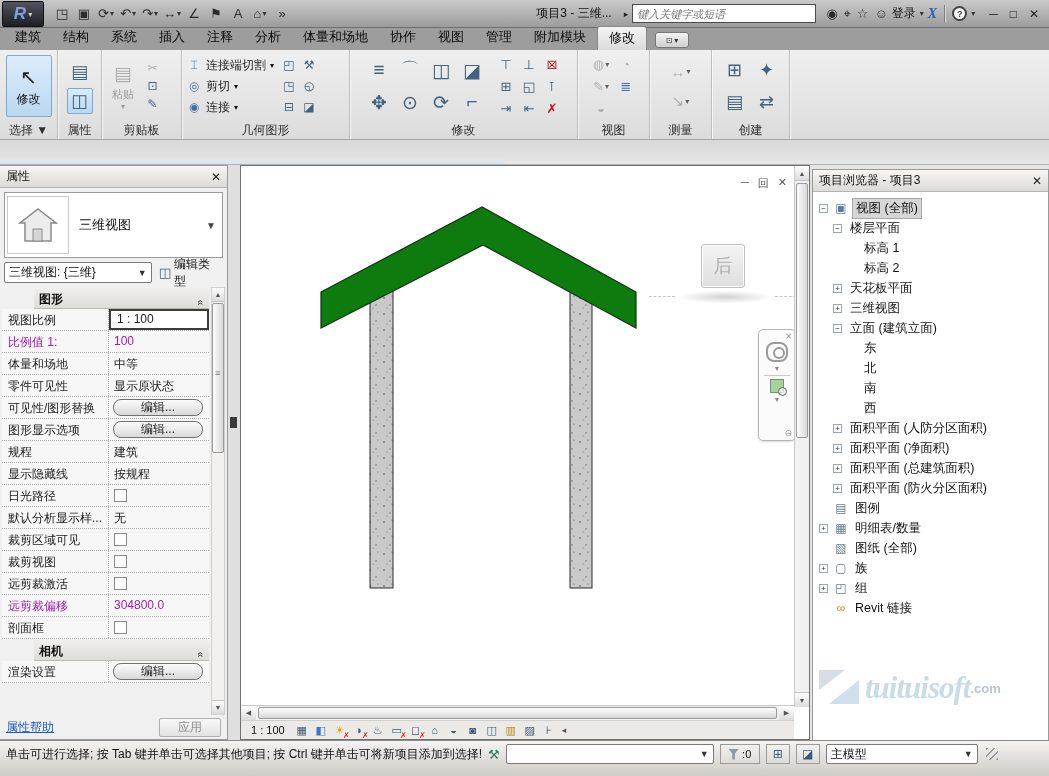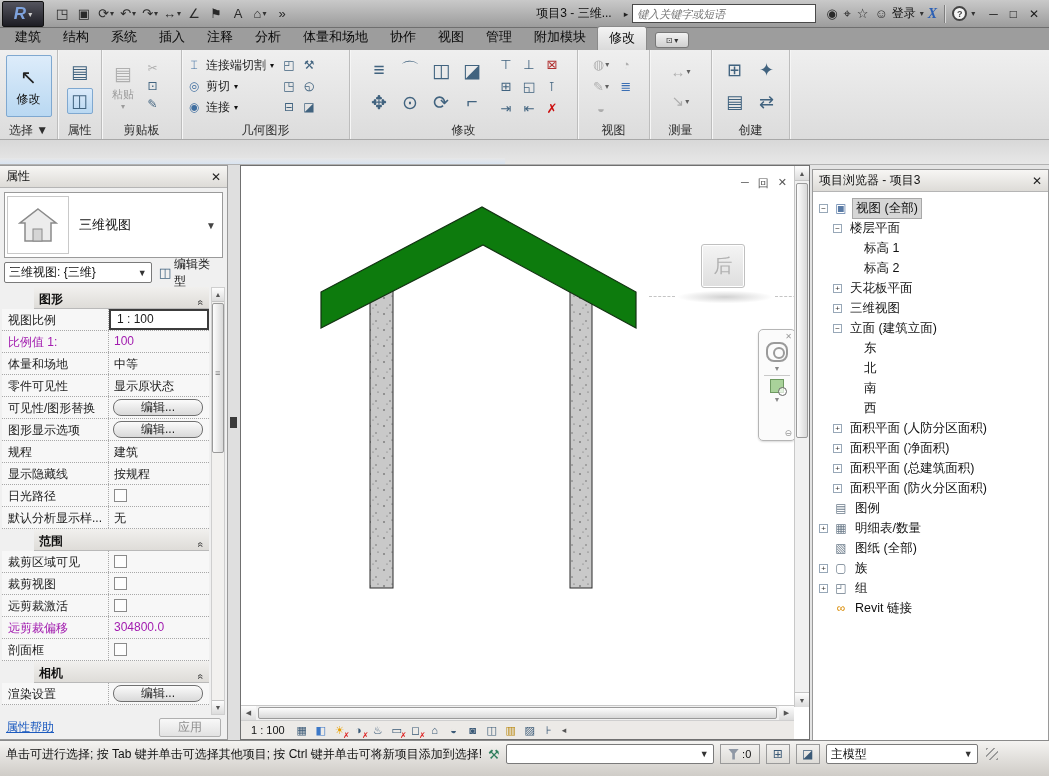--- a/index.html
+++ b/index.html
@@ -474,24 +474,20 @@
           <div class="pgv">按规程</div>
         </div>
         <div class="pgrow">
           <div class="pgl">日光路径</div>
           <div class="pgv"><span class="cb"></span></div>
         </div>
         <div class="pgrow">
           <div class="pgl">默认分析显示样...</div>
           <div class="pgv">无</div>
         </div>
-        <div class="pgsec">
-          <span>范围</span>
-          <span class="chev">«</span>
-        </div>
         <div class="pgrow">
           <div class="pgl">裁剪区域可见</div>
           <div class="pgv"><span class="cb"></span></div>
         </div>
         <div class="pgrow">
           <div class="pgl">裁剪视图</div>
           <div class="pgv"><span class="cb"></span></div>
         </div>
         <div class="pgrow">
           <div class="pgl">远剪裁激活</div>
@@ -714,20 +710,28 @@
           <span class="exp">+</span>
           <span class="ticon" style="color: rgb(107, 123, 138);">◰</span>
           <span class="tlabel">组</span>
         </div>
         <div class="trow">
           <span class="expsp"></span>
           <span class="ticon" style="color: rgb(217, 138, 0);">∞</span>
           <span class="tlabel">Revit 链接</span>
         </div>
       </div>
+    <div class="watermark">
+      <div class="wmlogo">
+          <div class="t1"></div>
+          <div class="t2"></div>
+        </div>
+      <span class="wmtext">tuituisoft</span>
+      <span class="wmtld">.com</span>
+    </div>
   </div>
 
   <div class="statusbar">
     <div class="statusrow">
       <span class="hint">单击可进行选择; 按 Tab 键并单击可选择其他项目; 按 Ctrl 键并单击可将新项目添加到选择!</span>
       <span class="modeicon">⚒</span>
       <div class="combo wscombo">
           <span class="dd">▼</span>
         </div>
       <div class="funnelbtn">

